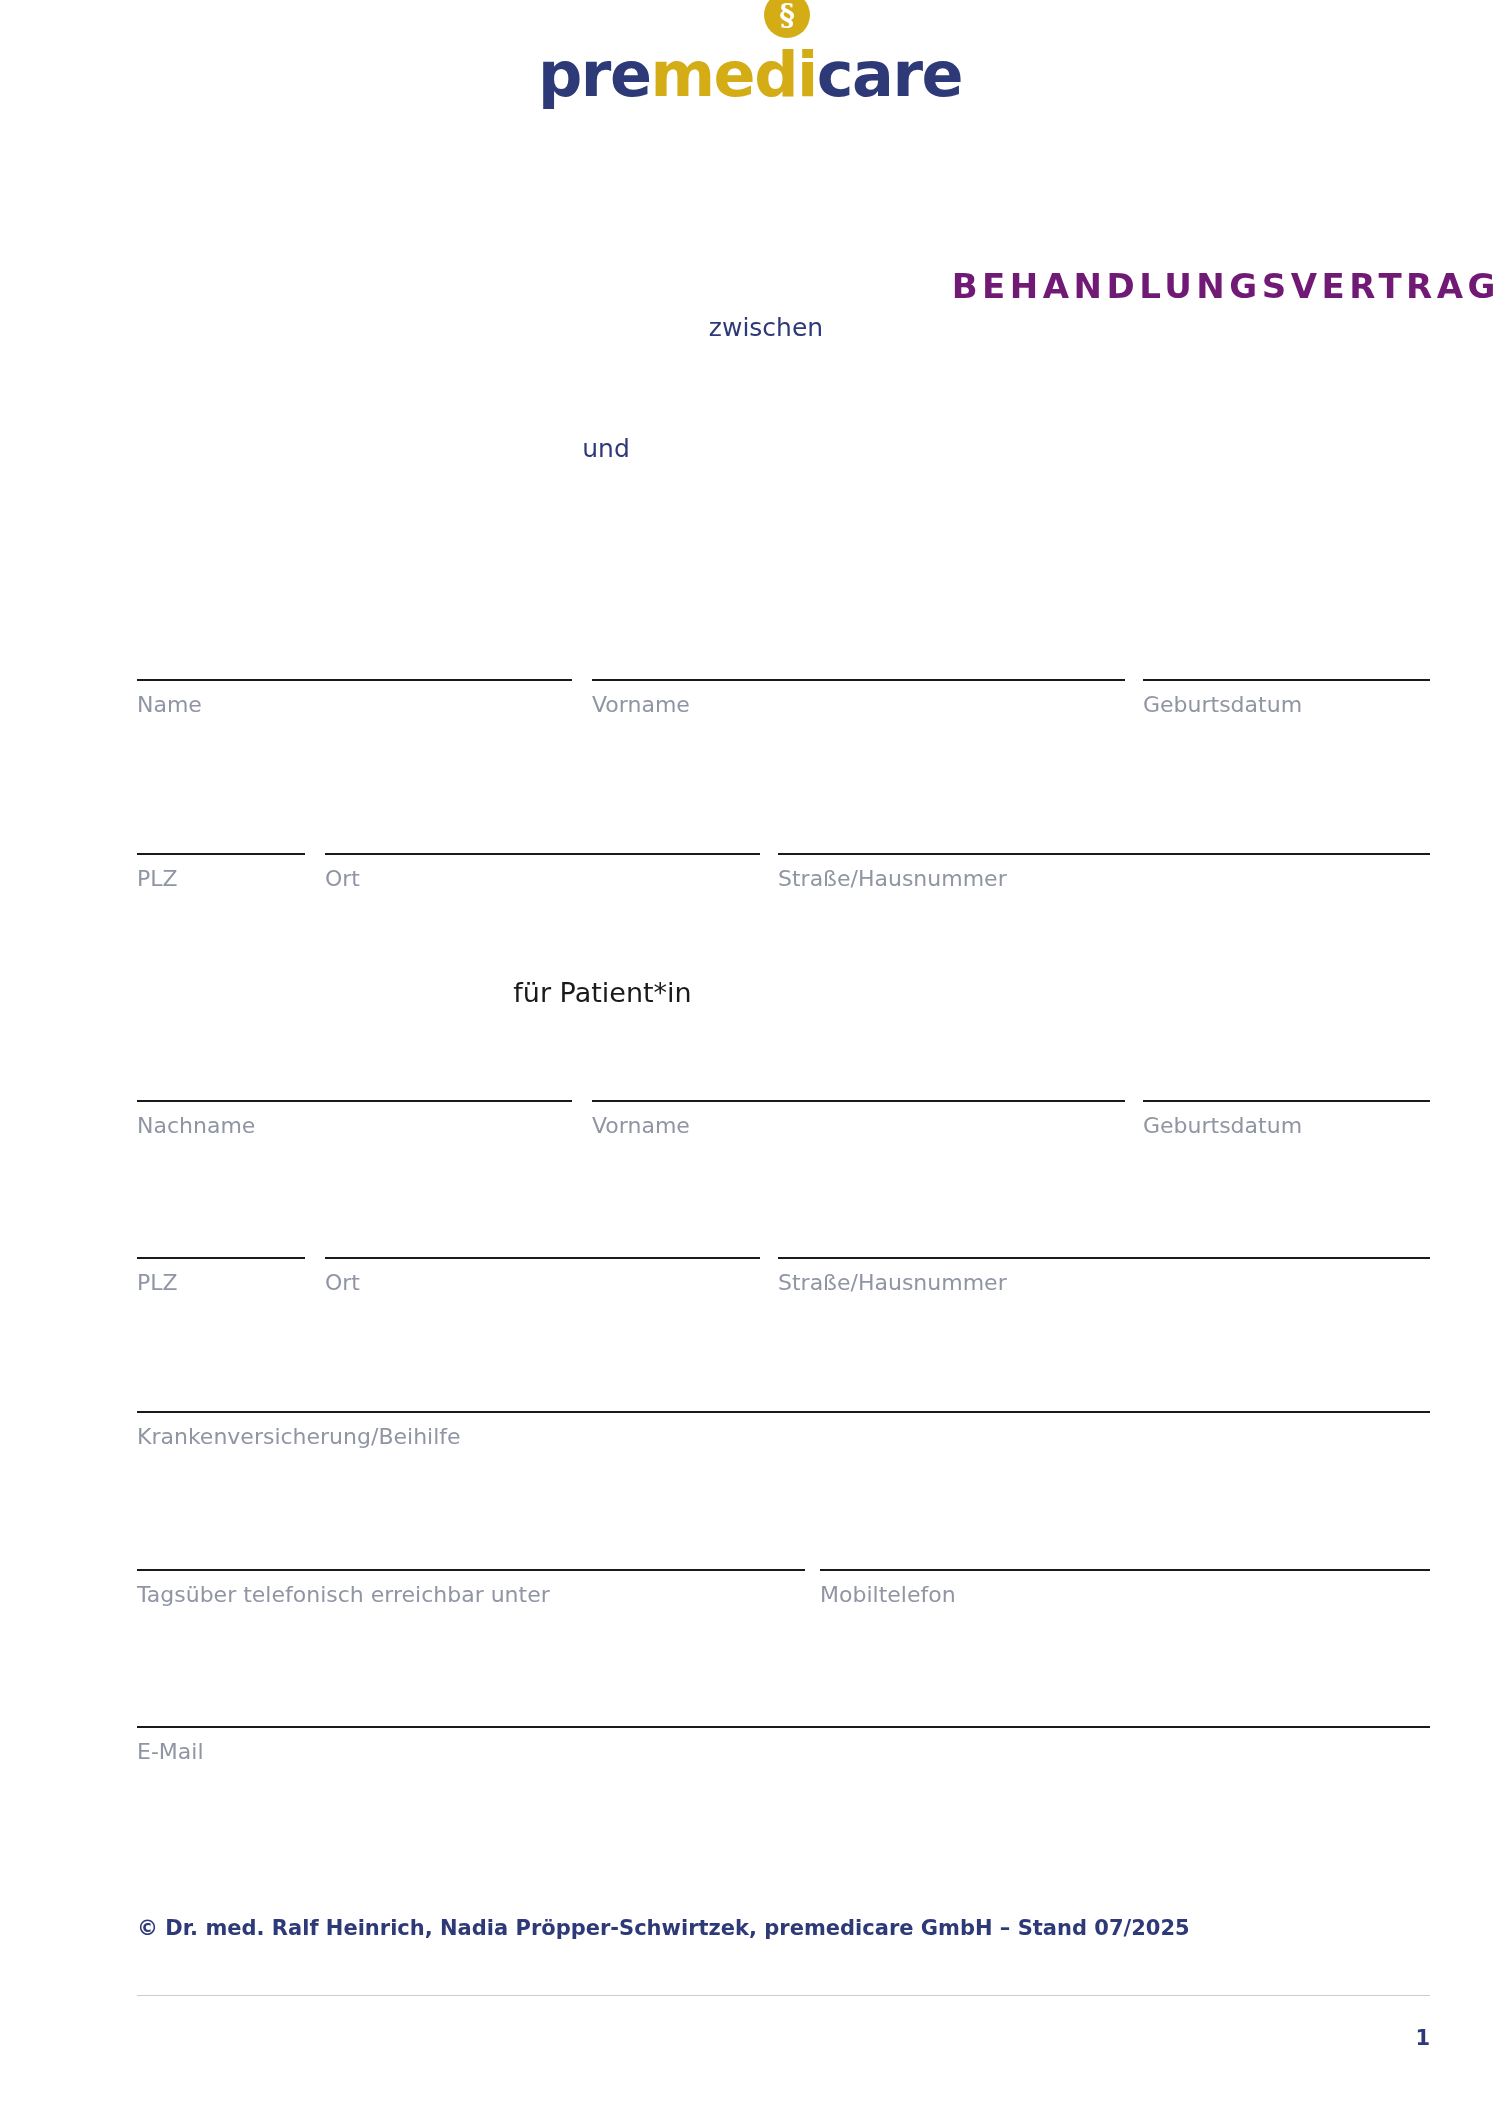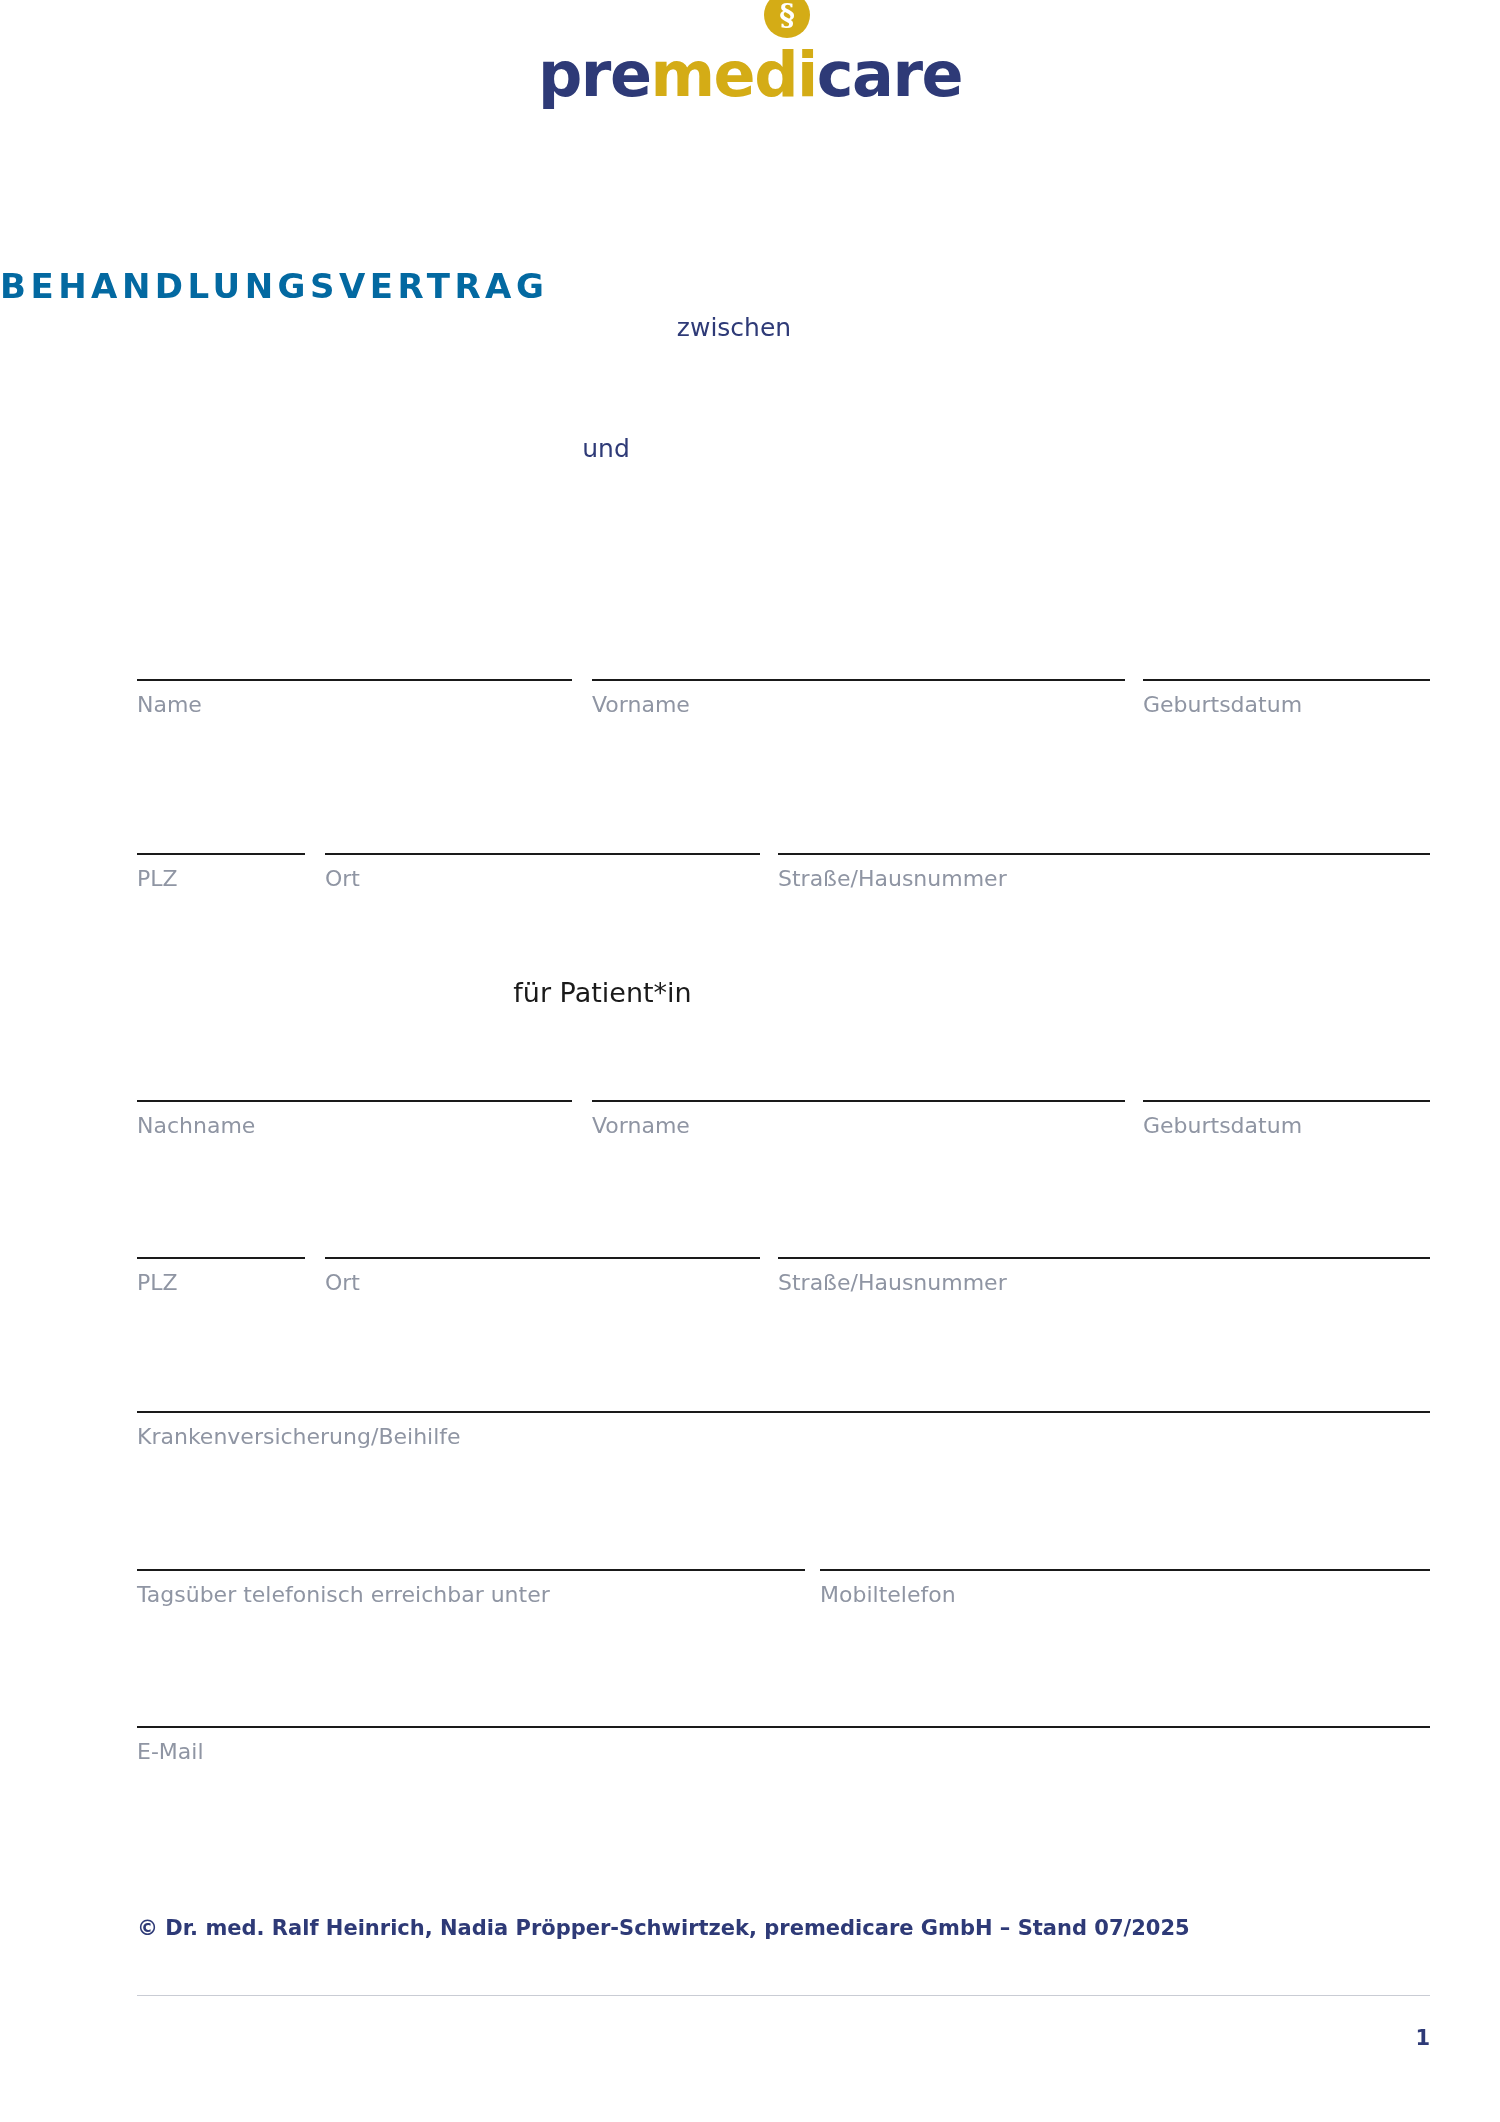--- a/index.html
+++ b/index.html
@@ -56,35 +56,36 @@
   .logo-pre  { color: #2e3a77; }
   .logo-medi { color: #d4ac16; text-align: right; }
   .logo-care { color: #2e3a77; }
 
   
   .doc-title {
     position: absolute;
     left: 0;
     top: 266px;
     width: 1500px;
-    text-align: left;
-    color: #0369a1;
+    text-align: right;
+    color: #701a75;
     font-size: 34px;
     font-weight: bold;
     letter-spacing: 4.5px;
   }
   .doc-subtitle {
     position: absolute;
     left: 0;
     top: 313px;
     width: 1468px;
     text-align: center;
     color: #2e3a77;
     font-size: 25px;
     font-weight: normal;
+    padding-left: 32px;
   }
   .doc-und {
     position: absolute;
     left: 0;
     top: 434px;
     width: 1212px;
     text-align: center;
     color: #2e3a77;
     font-size: 25px;
     font-weight: normal;

